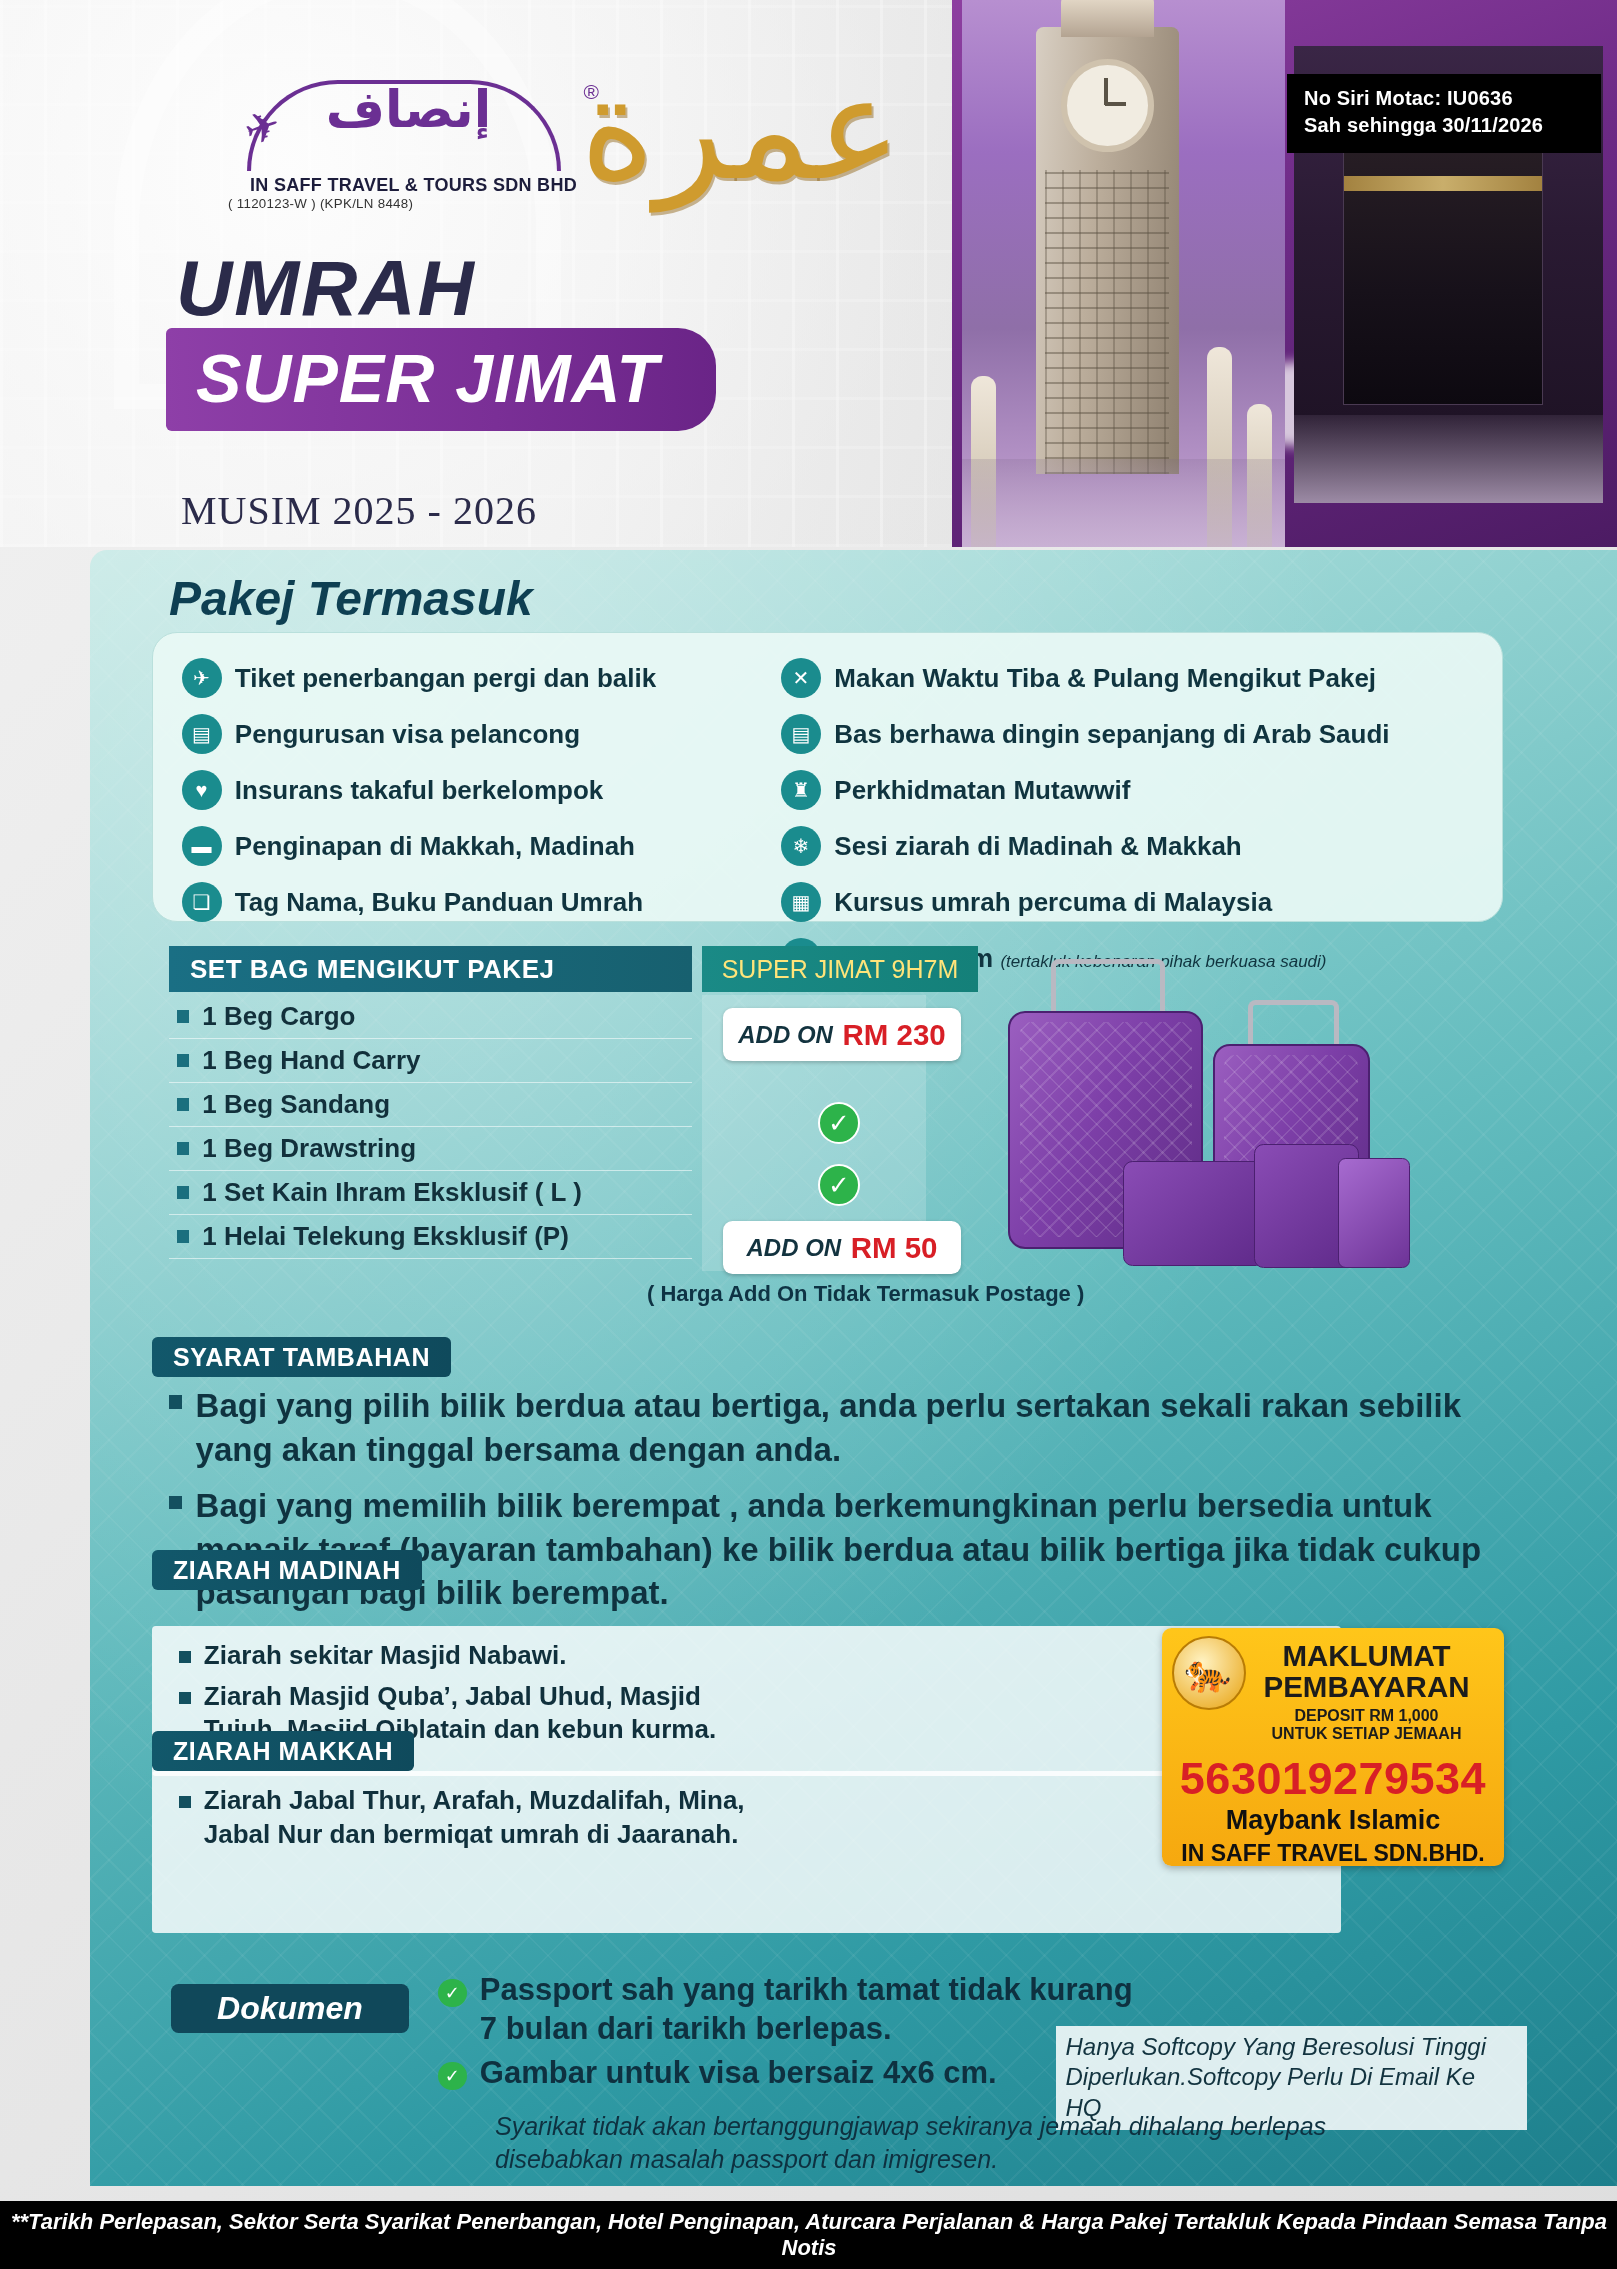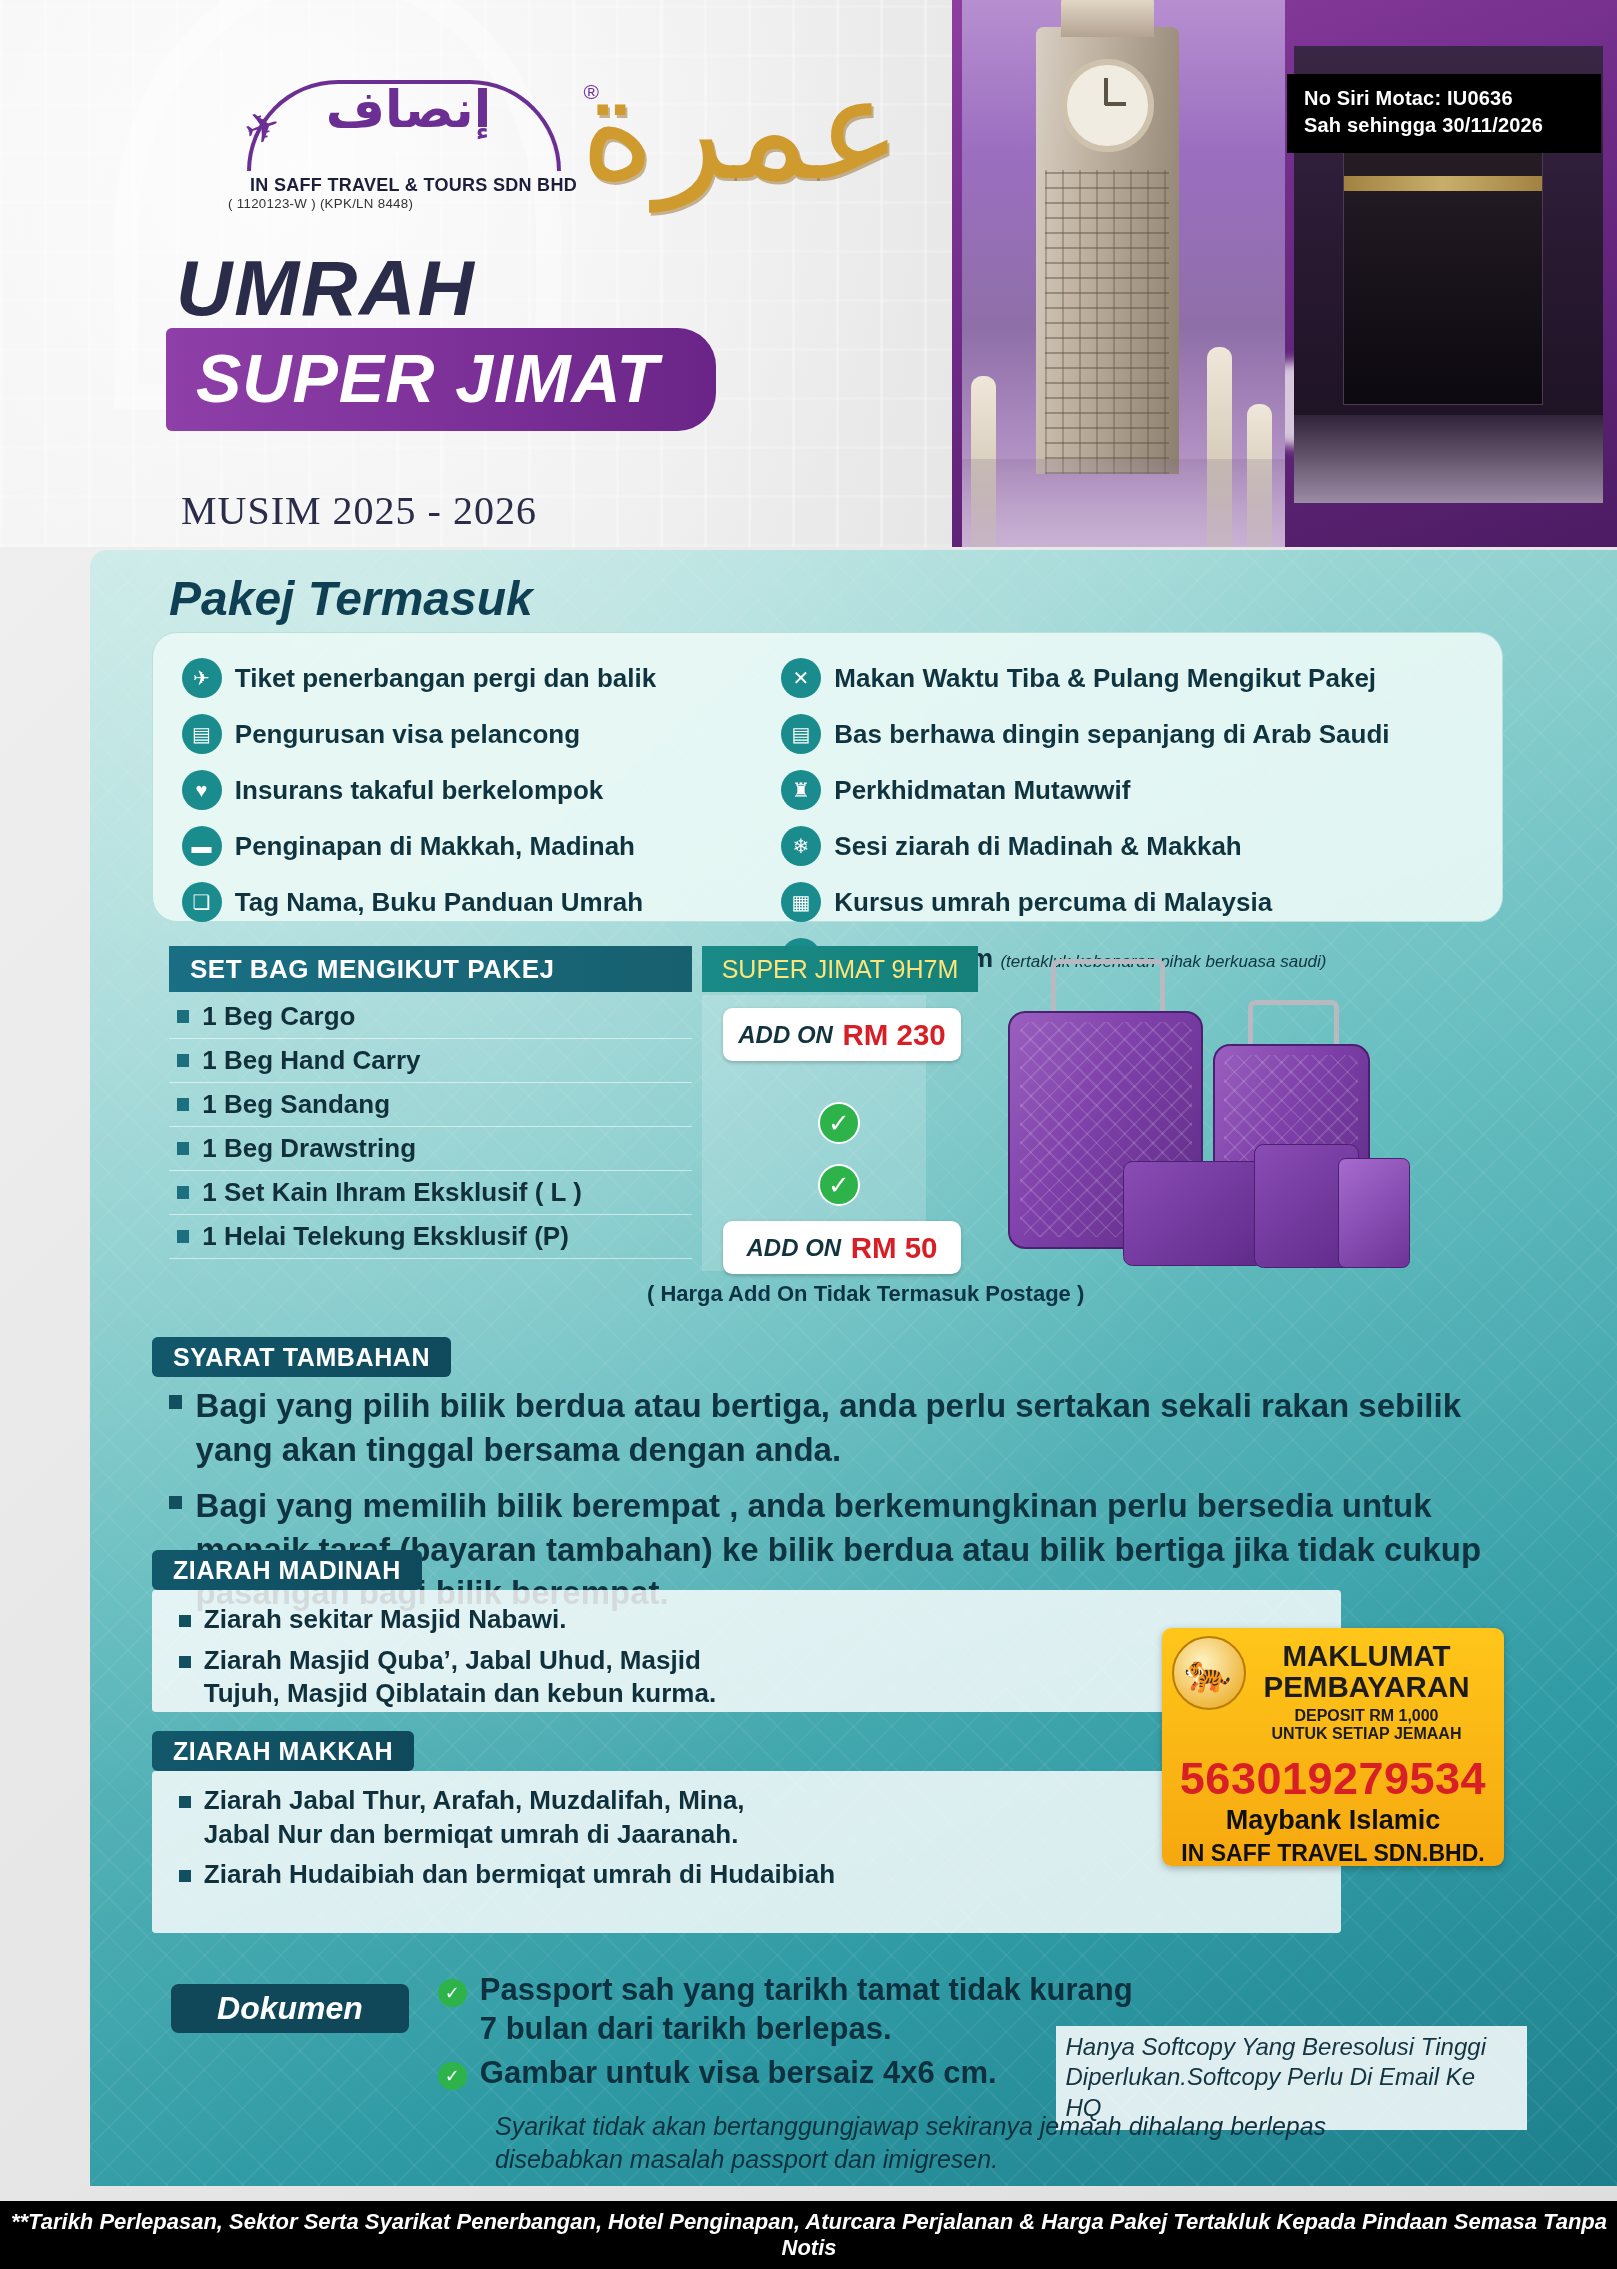--- a/index.html
+++ b/index.html
@@ -302,21 +302,21 @@
   .sy-item{ display:flex; gap:13.3px; margin-bottom:13.3px; }
   .sy-text{ font-size:33px; color:#0f3340; font-weight:600; line-height:1.32; }
   .sq-dark{ width:13.3px;height:13.3px;background:#13505f;margin-top:11.4px;min-width:13.3px; }
 
   
   .zbox{
     position:absolute; background:rgba(255,255,255,.82);
     border-radius:3.8px;
   }
   .z-mad-label{ left:152px; top:1550px; }
-  .z-mad-box{ left:152px; top:1590px; width:1189px; height:122px; }
+  .z-mad-box{ left:152px; top:1626px; width:1189px; height:150px; }
   .z-mak-label{ left:152px; top:1731px; }
   .z-mak-box{ left:152px; top:1771px; width:1189px; height:162px; }
   .z-list{ position:absolute; padding:13.3px 27px; }
   .z-item{ display:flex; gap:12.4px; margin-bottom:7.6px; }
   .z-text{ font-size:26px; font-weight:bold; color:#10303c; line-height:1.28; }
   .sq-t{ width:12.4px;height:12.4px;background:#13505f;margin-top:11.4px;min-width:12.4px; }
 
   
   .pay{
     position:absolute; right:114px; top:1628px; width:342px; height:238px;
@@ -559,24 +559,20 @@
     </div>
   </div>
 
   <div class="tab-label z-mak-label">ZIARAH MAKKAH</div>
   <div class="zbox z-mak-box">
     <div class="z-list">
       <div class="z-item">
         <div class="sq-t"></div>
         <div class="z-text" style="max-width:571px">Ziarah Jabal Thur, Arafah, Muzdalifah, Mina, Jabal Nur dan bermiqat umrah di Jaaranah.</div>
       </div>
-      <div class="z-item">
-        <div class="sq-t"></div>
-        <div class="z-text">Ziarah Hudaibiah dan bermiqat umrah di Hudaibiah</div>
-      </div>
     </div>
   </div>
 
   <div class="pay">
     <div class="pay-badge">🐅</div>
     <div class="pay-t1">
       <div>MAKLUMAT</div>
       <div>PEMBAYARAN</div>
     </div>
     <div class="pay-t2">DEPOSIT RM 1,000</div>

